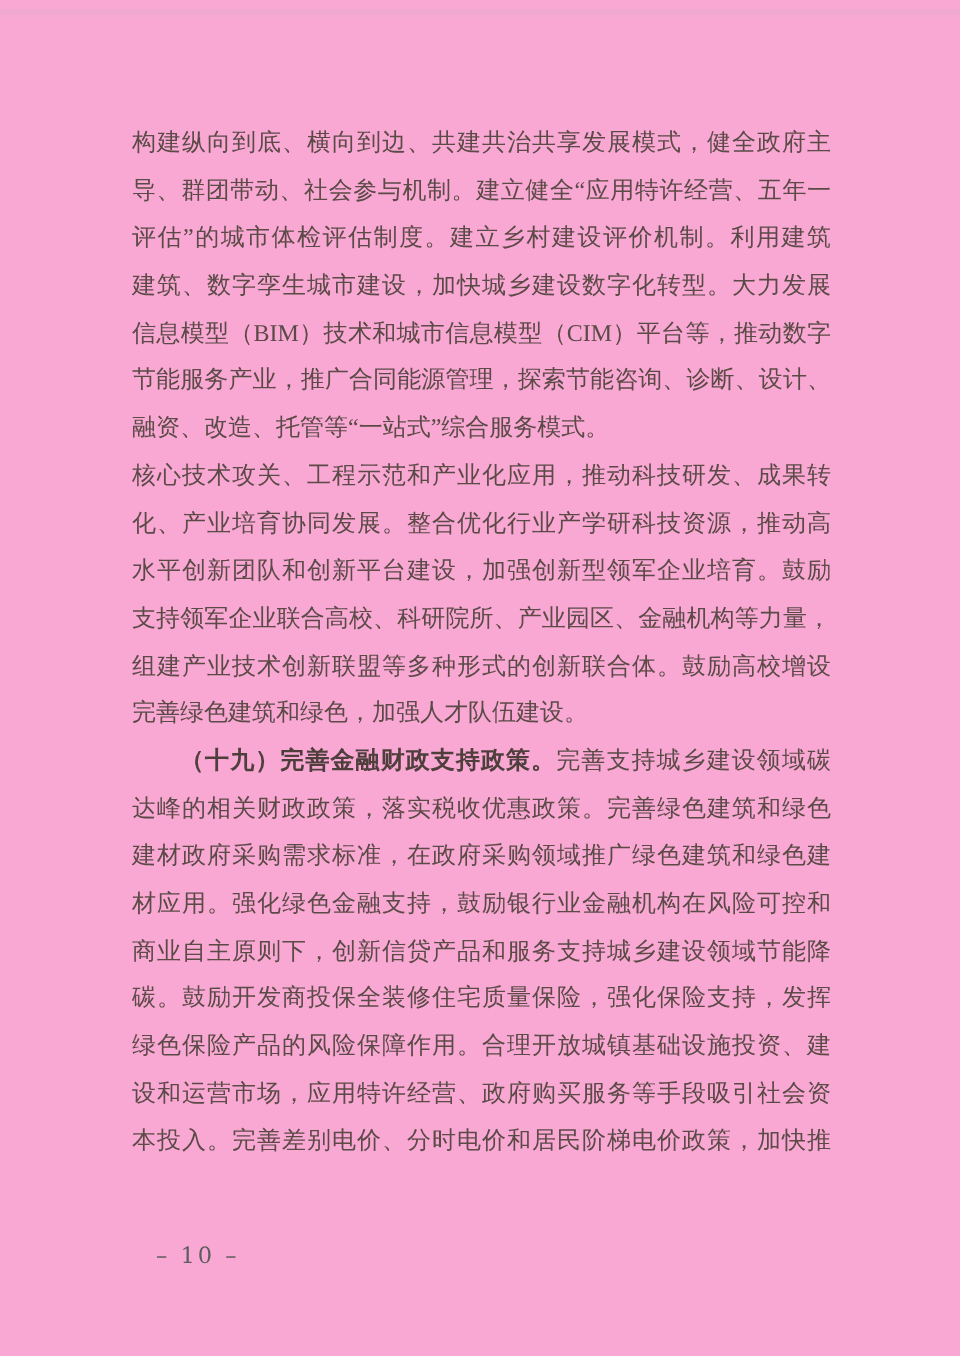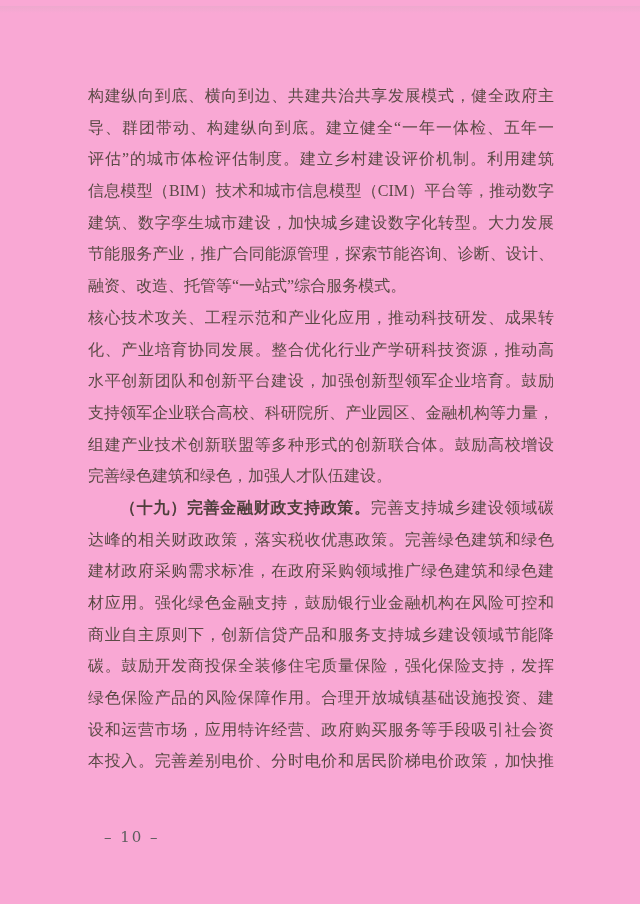--- a/index.html
+++ b/index.html
@@ -65,24 +65,24 @@
 </head>
 <body>
 
 <div class="page">
   <div class="scan-artifact"></div>
 
   <div class="textblock">
 
     <div>
       <div class="line">构建纵向到底、横向到边、共建共治共享发展模式，健全政府主</div>
-      <div class="line">导、群团带动、构建纵向到底。建立健全“一年一体检、五年一</div>
+      <div class="line">导、群团带动、社会参与机制。建立健全“应用特许经营、五年一</div>
       <div class="line">评估”的城市体检评估制度。建立乡村建设评价机制。利用建筑</div>
+      <div class="line">建筑、数字孪生城市建设，加快城乡建设数字化转型。大力发展</div>
       <div class="line">信息模型（BIM）技术和城市信息模型（CIM）平台等，推动数字</div>
-      <div class="line">建筑、数字孪生城市建设，加快城乡建设数字化转型。大力发展</div>
       <div class="line">节能服务产业，推广合同能源管理，探索节能咨询、诊断、设计、</div>
       <div class="line para-end">融资、改造、托管等“一站式”综合服务模式。</div>
     </div>
 
     <div>
       <div class="line">核心技术攻关、工程示范和产业化应用，推动科技研发、成果转</div>
       <div class="line">化、产业培育协同发展。整合优化行业产学研科技资源，推动高</div>
       <div class="line">水平创新团队和创新平台建设，加强创新型领军企业培育。鼓励</div>
       <div class="line">支持领军企业联合高校、科研院所、产业园区、金融机构等力量，</div>
       <div class="line">组建产业技术创新联盟等多种形式的创新联合体。鼓励高校增设</div>

